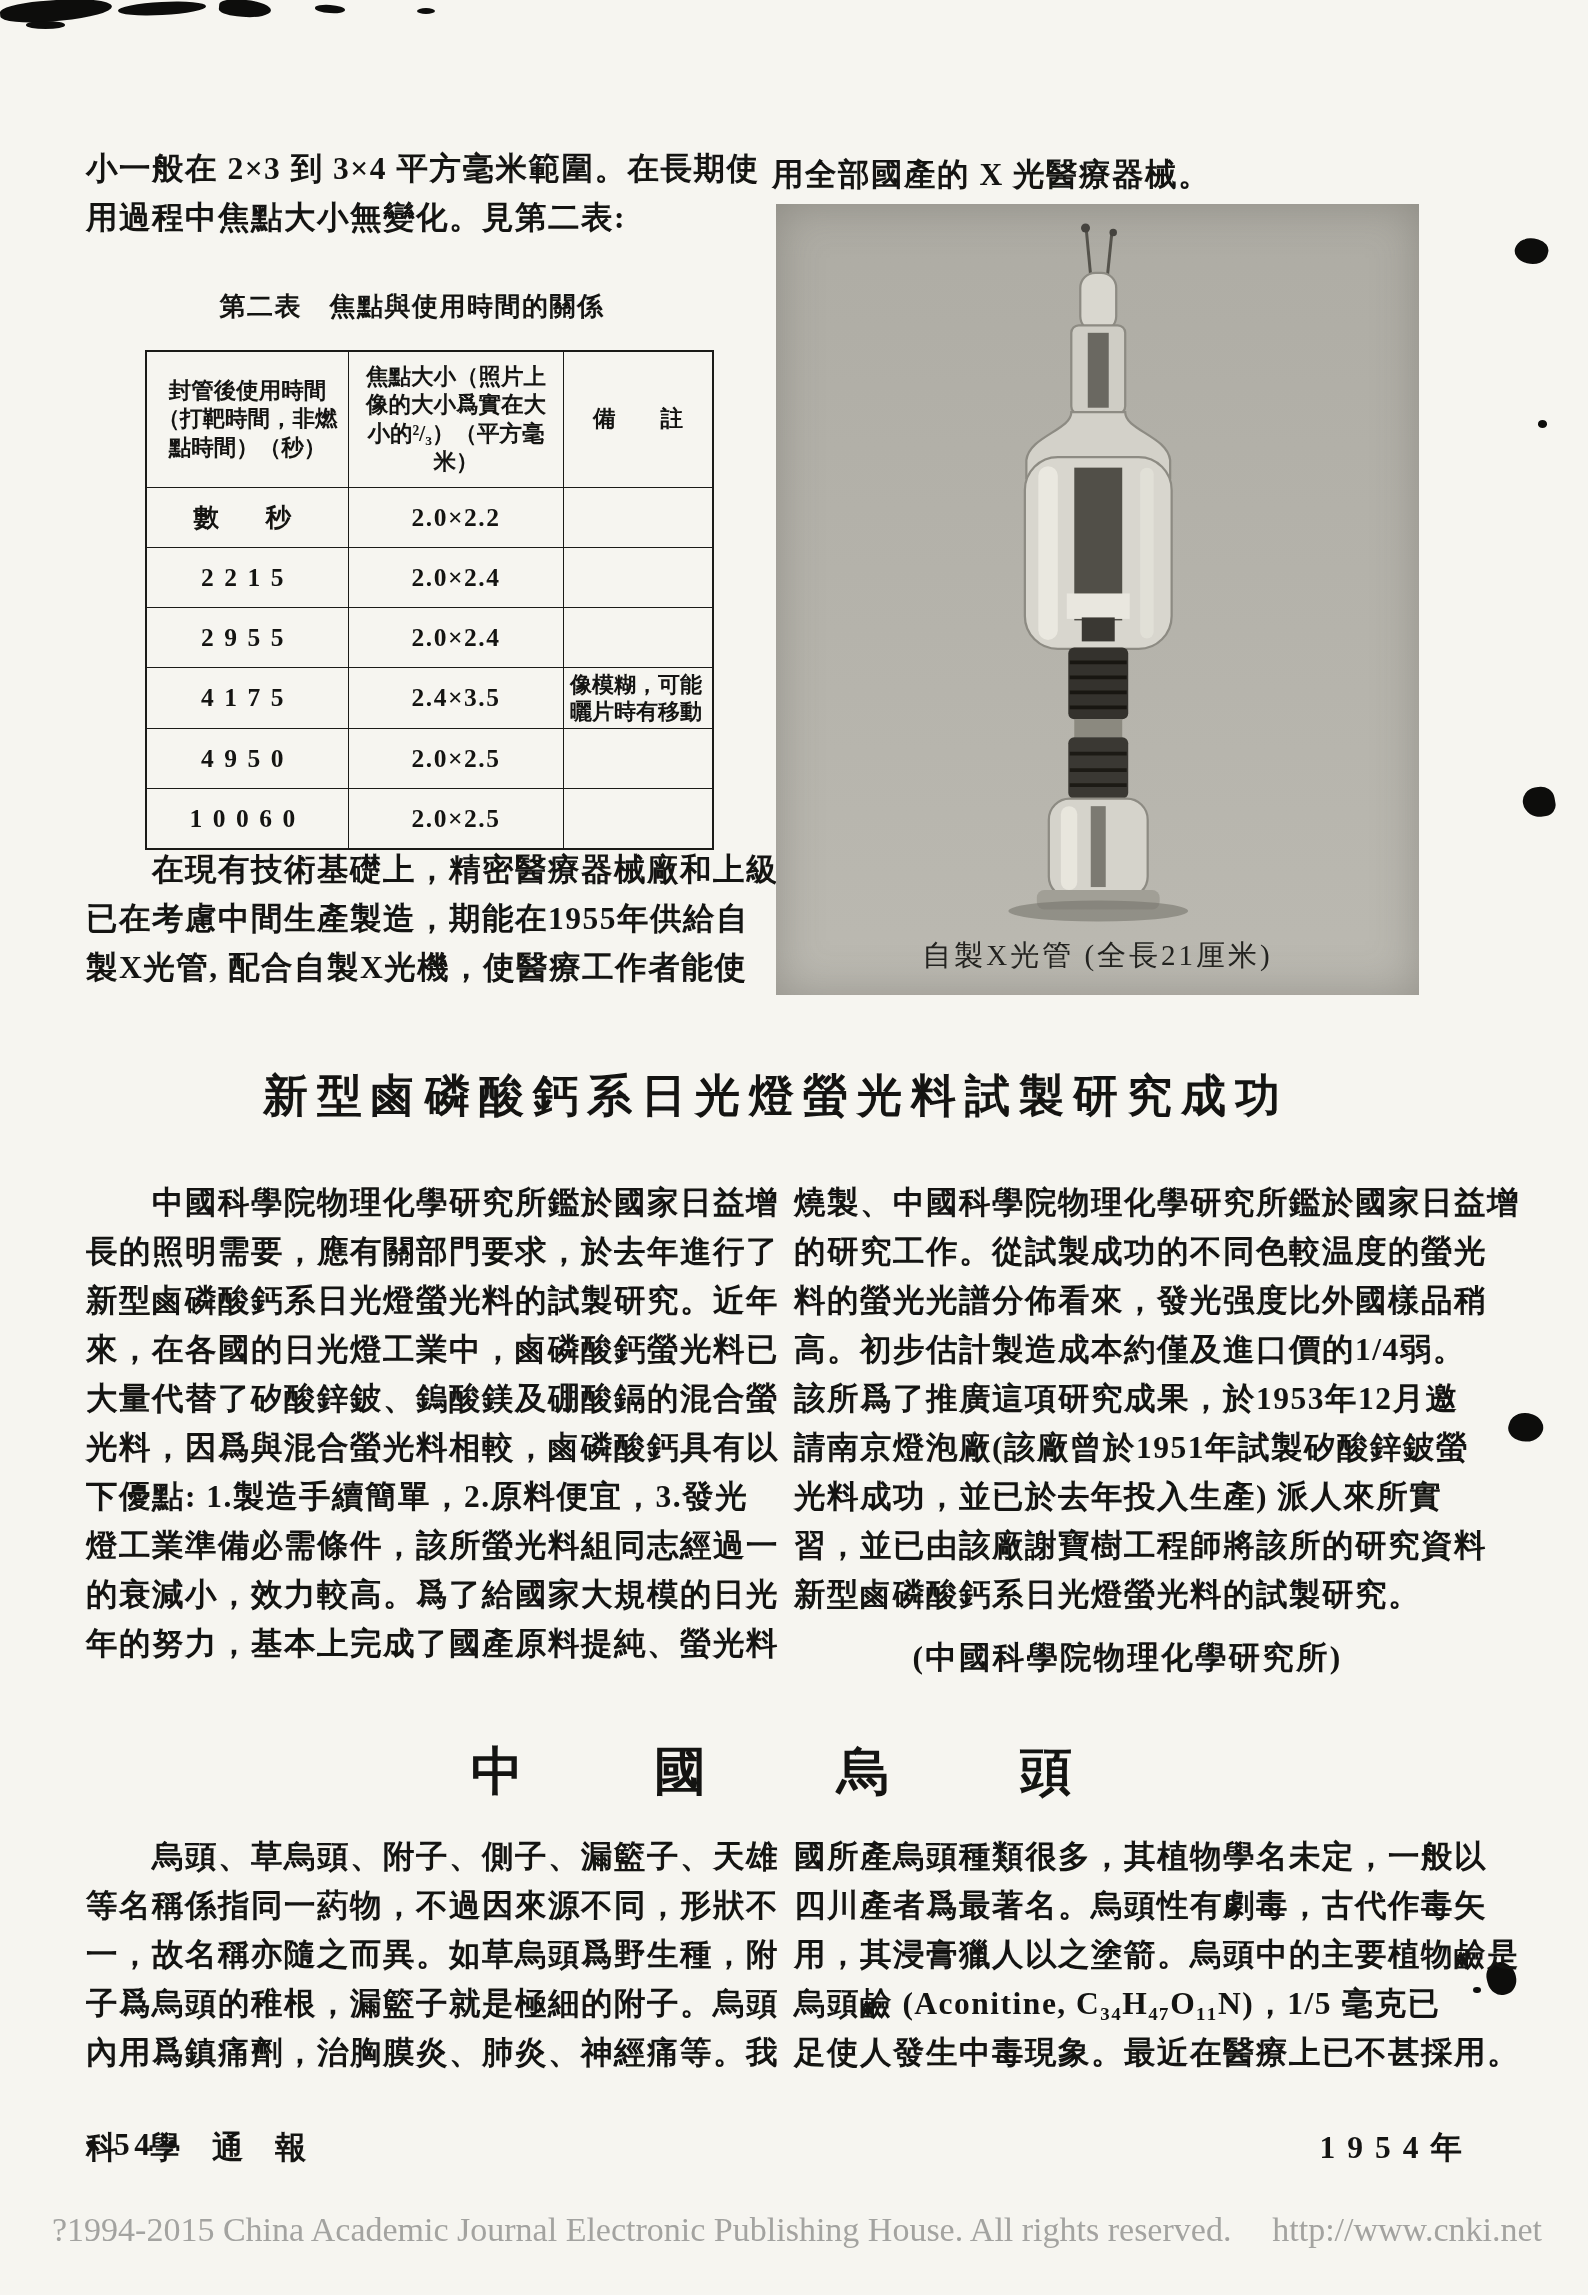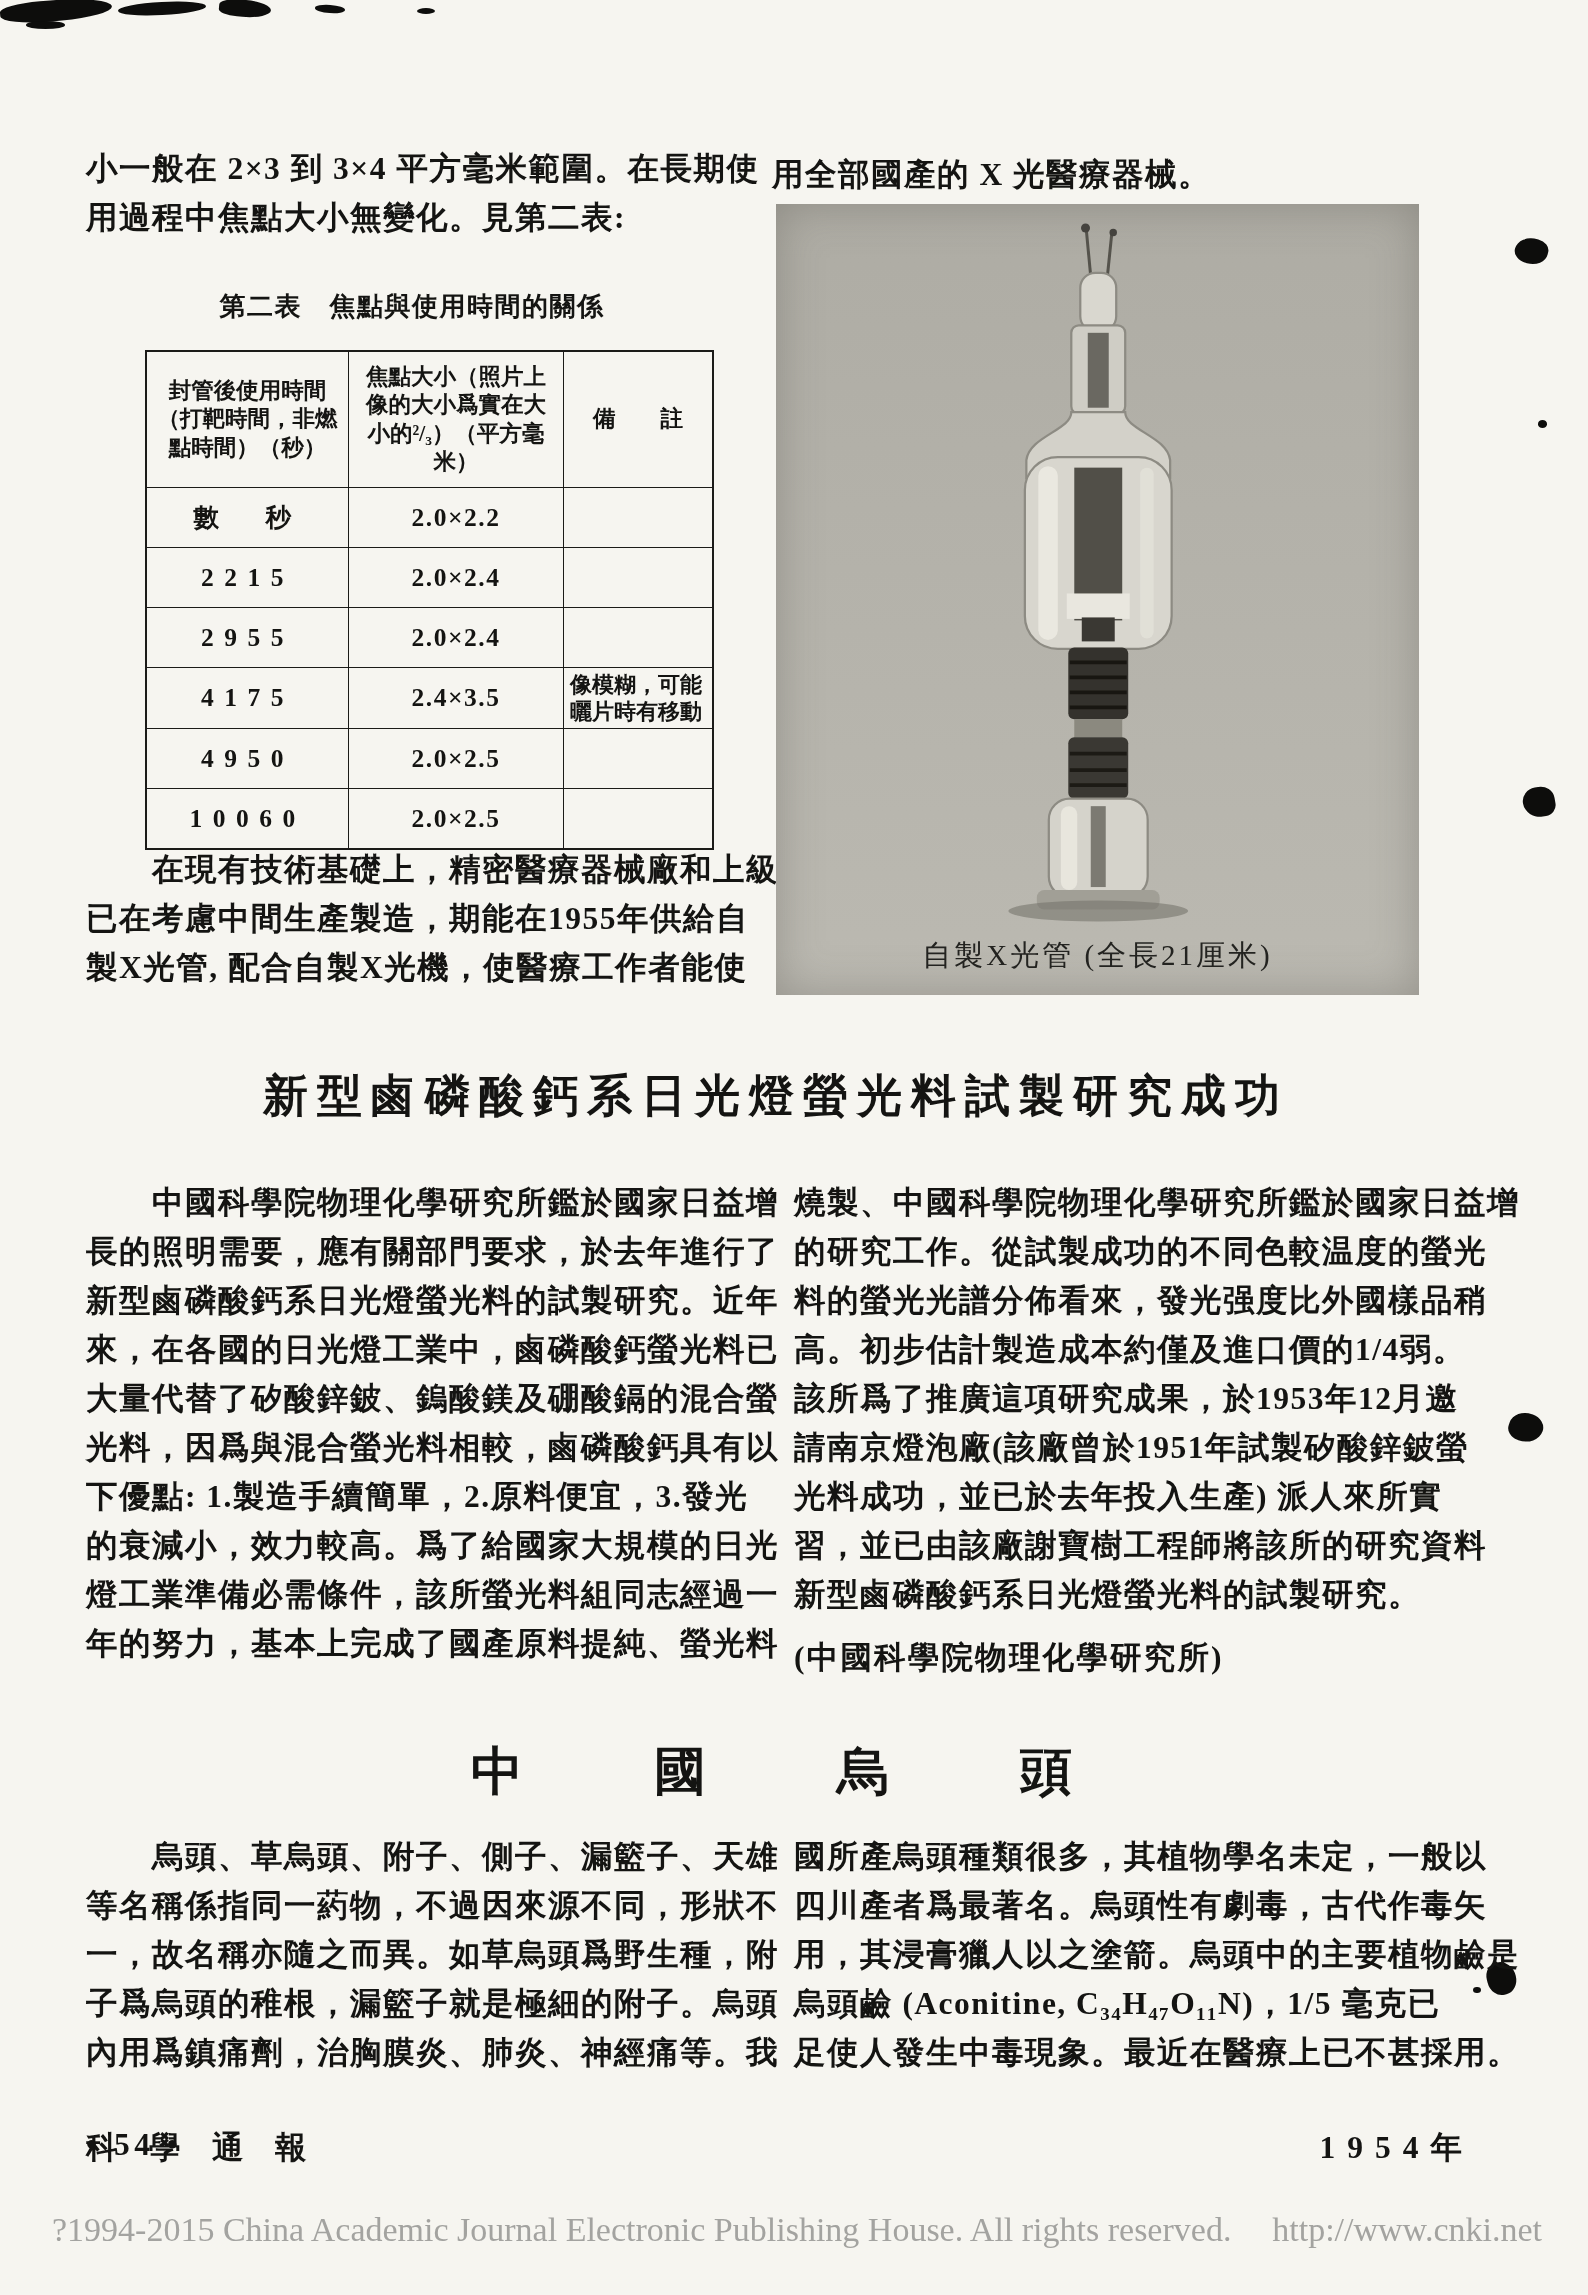--- a/index.html
+++ b/index.html
@@ -44,21 +44,21 @@
   }
   
   .big-title{
     left:86px;width:1371px;text-align:center;font-weight:bold;white-space:nowrap;
   }
   #a2-title{top:1066px;font-size:45px;}
   #a2-title span{letter-spacing:9px;margin-right:-9px;}
   #a3-title{top:1737px;font-size:52px;}
   #a3-title span{letter-spacing:131px;margin-right:-131px;}
   
-  #a2-byline{left:794px;top:1637px;width:667px;text-align:left;
+  #a2-byline{left:794px;top:1637px;width:667px;text-align:center;
     font-size:31.5px;font-weight:bold;letter-spacing:2.2px;}
   #footer{top:2127px;left:0;width:1588px;height:45px;font-weight:bold;font-size:31.5px;}
   #footer .pgnum{position:absolute;left:86px;letter-spacing:4.5px;}
   #footer .journal{position:absolute;left:86px;width:1371px;text-align:left;}
   #footer .journal span{letter-spacing:31.5px;margin-right:-31.5px;}
   #footer .year{position:absolute;right:114px;letter-spacing:12px;}
   #copyright{
     top:2211px;left:52px;width:1490px;display:flex;justify-content:space-between;
     color:#a3a3a0;font-size:34px;white-space:nowrap;
   }
@@ -189,22 +189,22 @@
 </div>
 
 <div class="abs" style="left:86px;top:1178px;width:678px;">
     <div class="tline">　　中國科學院物理化學研究所鑑於國家日益增</div>
     <div class="tline">長的照明需要，應有關部門要求，於去年進行了</div>
     <div class="tline">新型鹵磷酸鈣系日光燈螢光料的試製研究。近年</div>
     <div class="tline">來，在各國的日光燈工業中，鹵磷酸鈣螢光料已</div>
     <div class="tline">大量代替了矽酸鋅鈹、鎢酸鎂及硼酸鎘的混合螢</div>
     <div class="tline">光料，因爲與混合螢光料相較，鹵磷酸鈣具有以</div>
     <div class="tline">下優點: 1.製造手續簡單，2.原料便宜，3.發光</div>
+    <div class="tline">燈工業準備必需條件，該所螢光料組同志經過一</div>
     <div class="tline">的衰減小，效力較高。爲了給國家大規模的日光</div>
-    <div class="tline">燈工業準備必需條件，該所螢光料組同志經過一</div>
     <div class="tline">年的努力，基本上完成了國產原料提純、螢光料</div>
   </div>
 
 <div class="abs" style="left:794px;top:1178px;width:678px;">
     <div class="tline">燒製、中國科學院物理化學研究所鑑於國家日益增</div>
     <div class="tline">的研究工作。從試製成功的不同色較温度的螢光</div>
     <div class="tline">料的螢光光譜分佈看來，發光强度比外國樣品稍</div>
     <div class="tline">高。初步估計製造成本約僅及進口價的1/4弱。</div>
     <div class="tline">該所爲了推廣這項研究成果，於1953年12月邀</div>
     <div class="tline">請南京燈泡廠(該廠曾於1951年試製矽酸鋅鈹螢</div>

